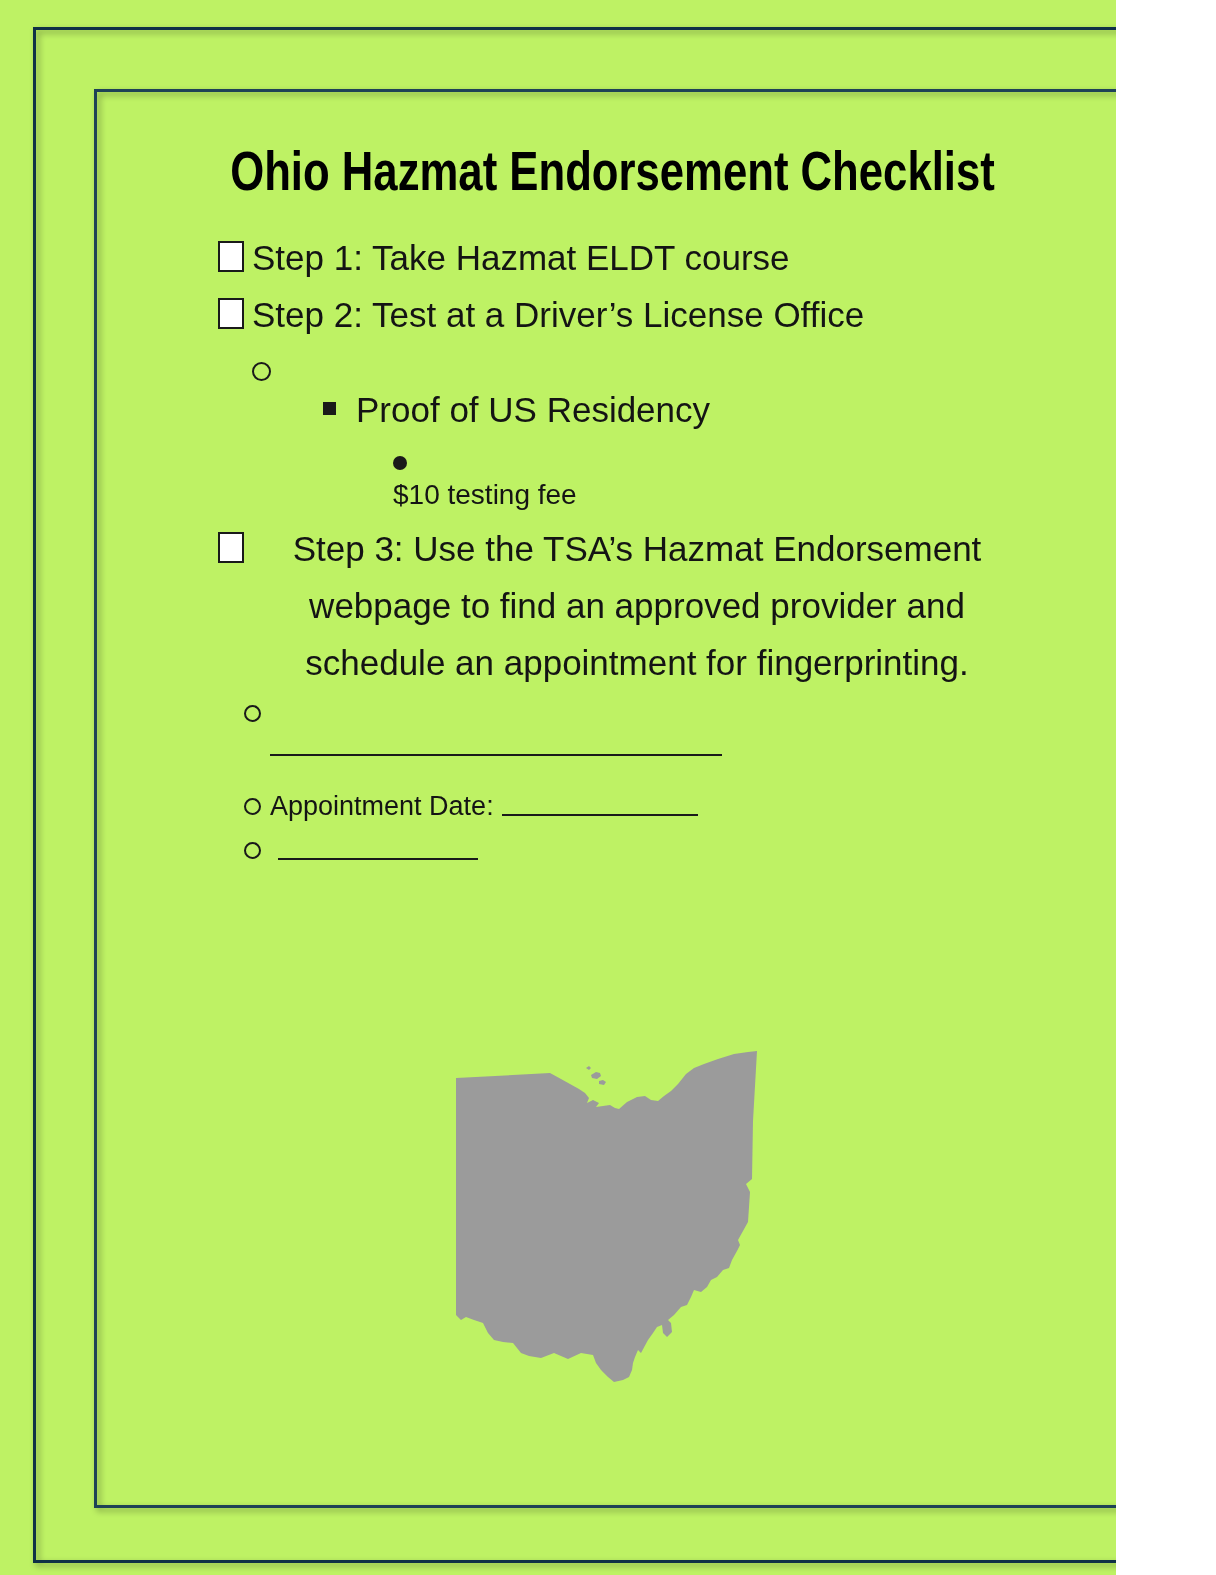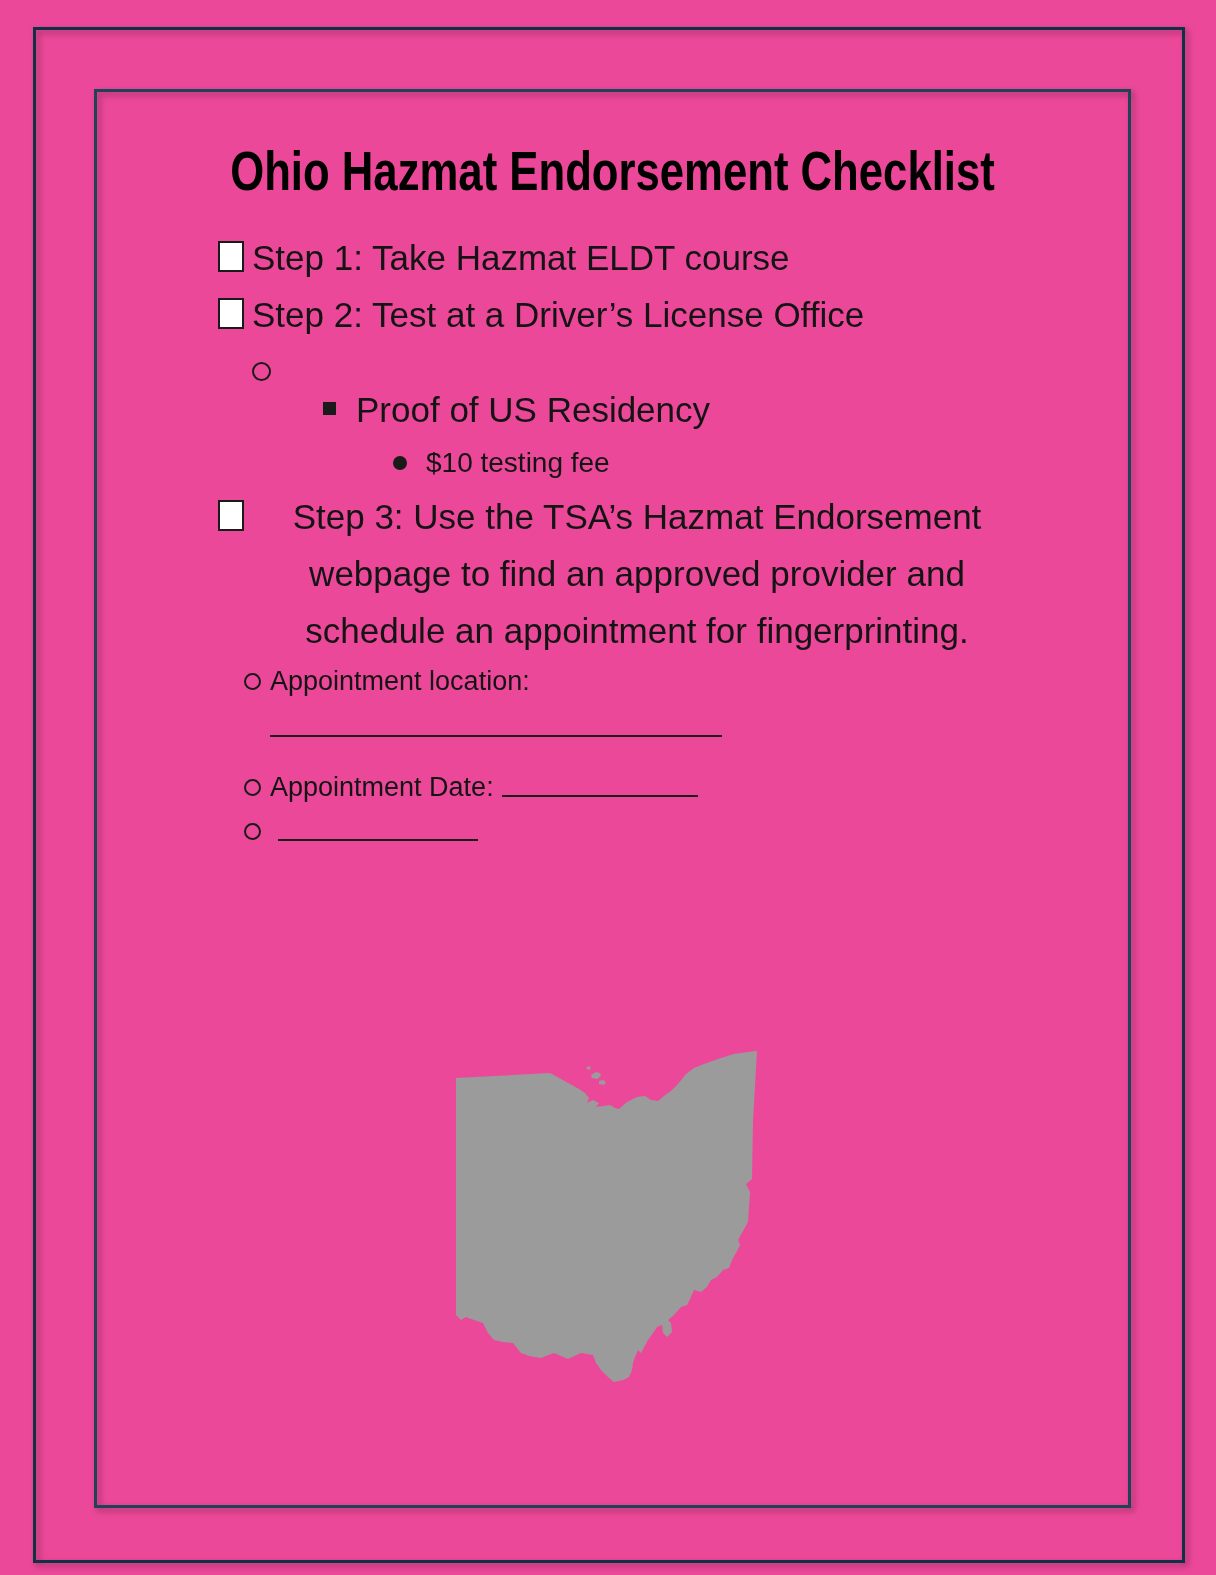--- a/index.html
+++ b/index.html
@@ -2,23 +2,23 @@
 <html><head>
 <meta charset="utf-8">
 <style>
   html, body {
     margin: 0;
     padding: 0;
     background: #ffffff;
   }
   .page {
     position: relative;
-    width: 1216px;
+    width: 1116px;
     height: 1575px;
-    background: #ec4899;
+    background: #bef264;
     overflow: hidden;
     font-family: "Liberation Sans", sans-serif;
     color: var(--text-color, #141414);
   }
   
   .frame {
     position: absolute;
     background: transparent;
     border-style: solid;
     filter: drop-shadow(3px 3px 3px rgba(0,0,0,0.35));
@@ -88,20 +88,21 @@
     flex: 0 0 auto;
     width: 13px; height: 13px;
     background: #1a1a1a;
     margin: 21px 20px 0 0;
   }
   
   .row-l4 {
     padding-left: 215px;
     font-size: 28px;
     line-height: 50px;
+    flex-direction: column;
   }
   .bullet-dot {
     flex: 0 0 auto;
     width: 14px; height: 14px;
     background: #1a1a1a;
     border-radius: 50%;
     margin: 18px 19px 0 0;
   }
   
   .row-appt {
@@ -179,21 +180,20 @@
         <span>$10 testing fee</span>
       </div>
 
       <div class="row row-step">
         <span class="checkbox"></span>
         <span class="step-text" style="width:770px;text-align:center;">Step 3: Use the TSA’s Hazmat Endorsement webpage to find an approved provider and schedule an appointment for fingerprinting.</span>
       </div>
 
       <div class="row row-appt">
         <span class="bullet-circle-sm"></span>
-        <span>Appointment location:</span>
       </div>
 
       <div class="blank-location"></div>
 
       <div class="row row-appt row-date">
         <span class="bullet-circle-sm"></span>
         <span>Appointment Date:</span>
         <span class="fill-blank blank-inline-date"></span>
       </div>
 

